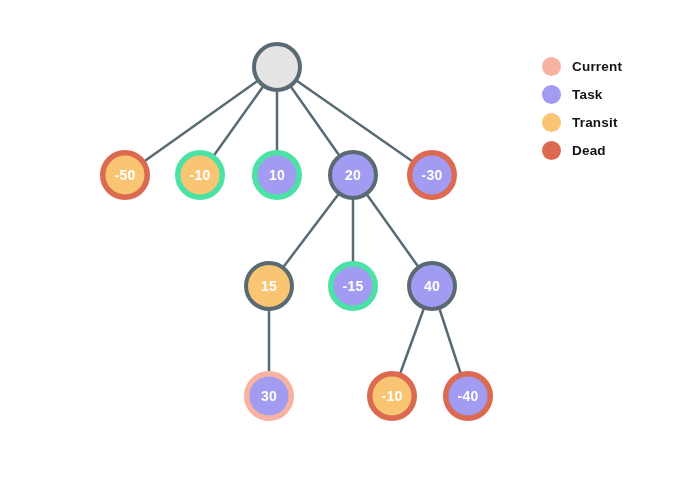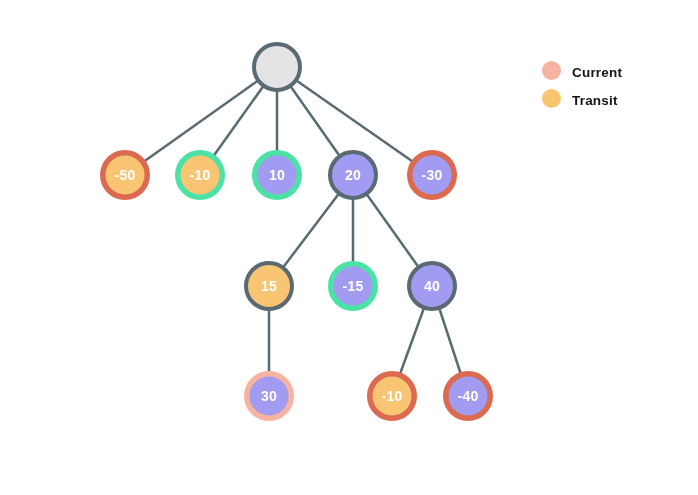--- a/index.html
+++ b/index.html
@@ -20,21 +20,21 @@
     left: 0;
     top: 0;
   }
   #legend {
     position: absolute;
     left: 542px;
     top: 52px;
   }
   .legend-row {
     display: flex;
-    align-items: flex-end;
+    align-items: center;
     height: 28px;
   }
   .legend-swatch {
     width: 19px;
     height: 19px;
     border-radius: 50%;
     flex: 0 0 auto;
     margin-right: 11px;
   }
   .legend-label {
@@ -113,17 +113,25 @@
         <text x="468" y="396" text-anchor="middle" dominant-baseline="central" fill="#FFFFFF" class="node-label">-40</text>
       </g>
     </svg>
 
   <div id="legend">
     <div class="legend-row">
       <span class="legend-swatch" style="background: rgb(248, 178, 162);"></span>
       <span class="legend-label">Current</span>
     </div>
     <div class="legend-row">
+      <span class="legend-swatch" style="background: rgb(162, 155, 242);"></span>
+      <span class="legend-label">Task</span>
+    </div>
+    <div class="legend-row">
       <span class="legend-swatch" style="background: rgb(249, 197, 114);"></span>
       <span class="legend-label">Transit</span>
+    </div>
+    <div class="legend-row">
+      <span class="legend-swatch" style="background: rgb(220, 106, 80);"></span>
+      <span class="legend-label">Dead</span>
     </div>
   </div>
 </div>
 
 </body></html>

